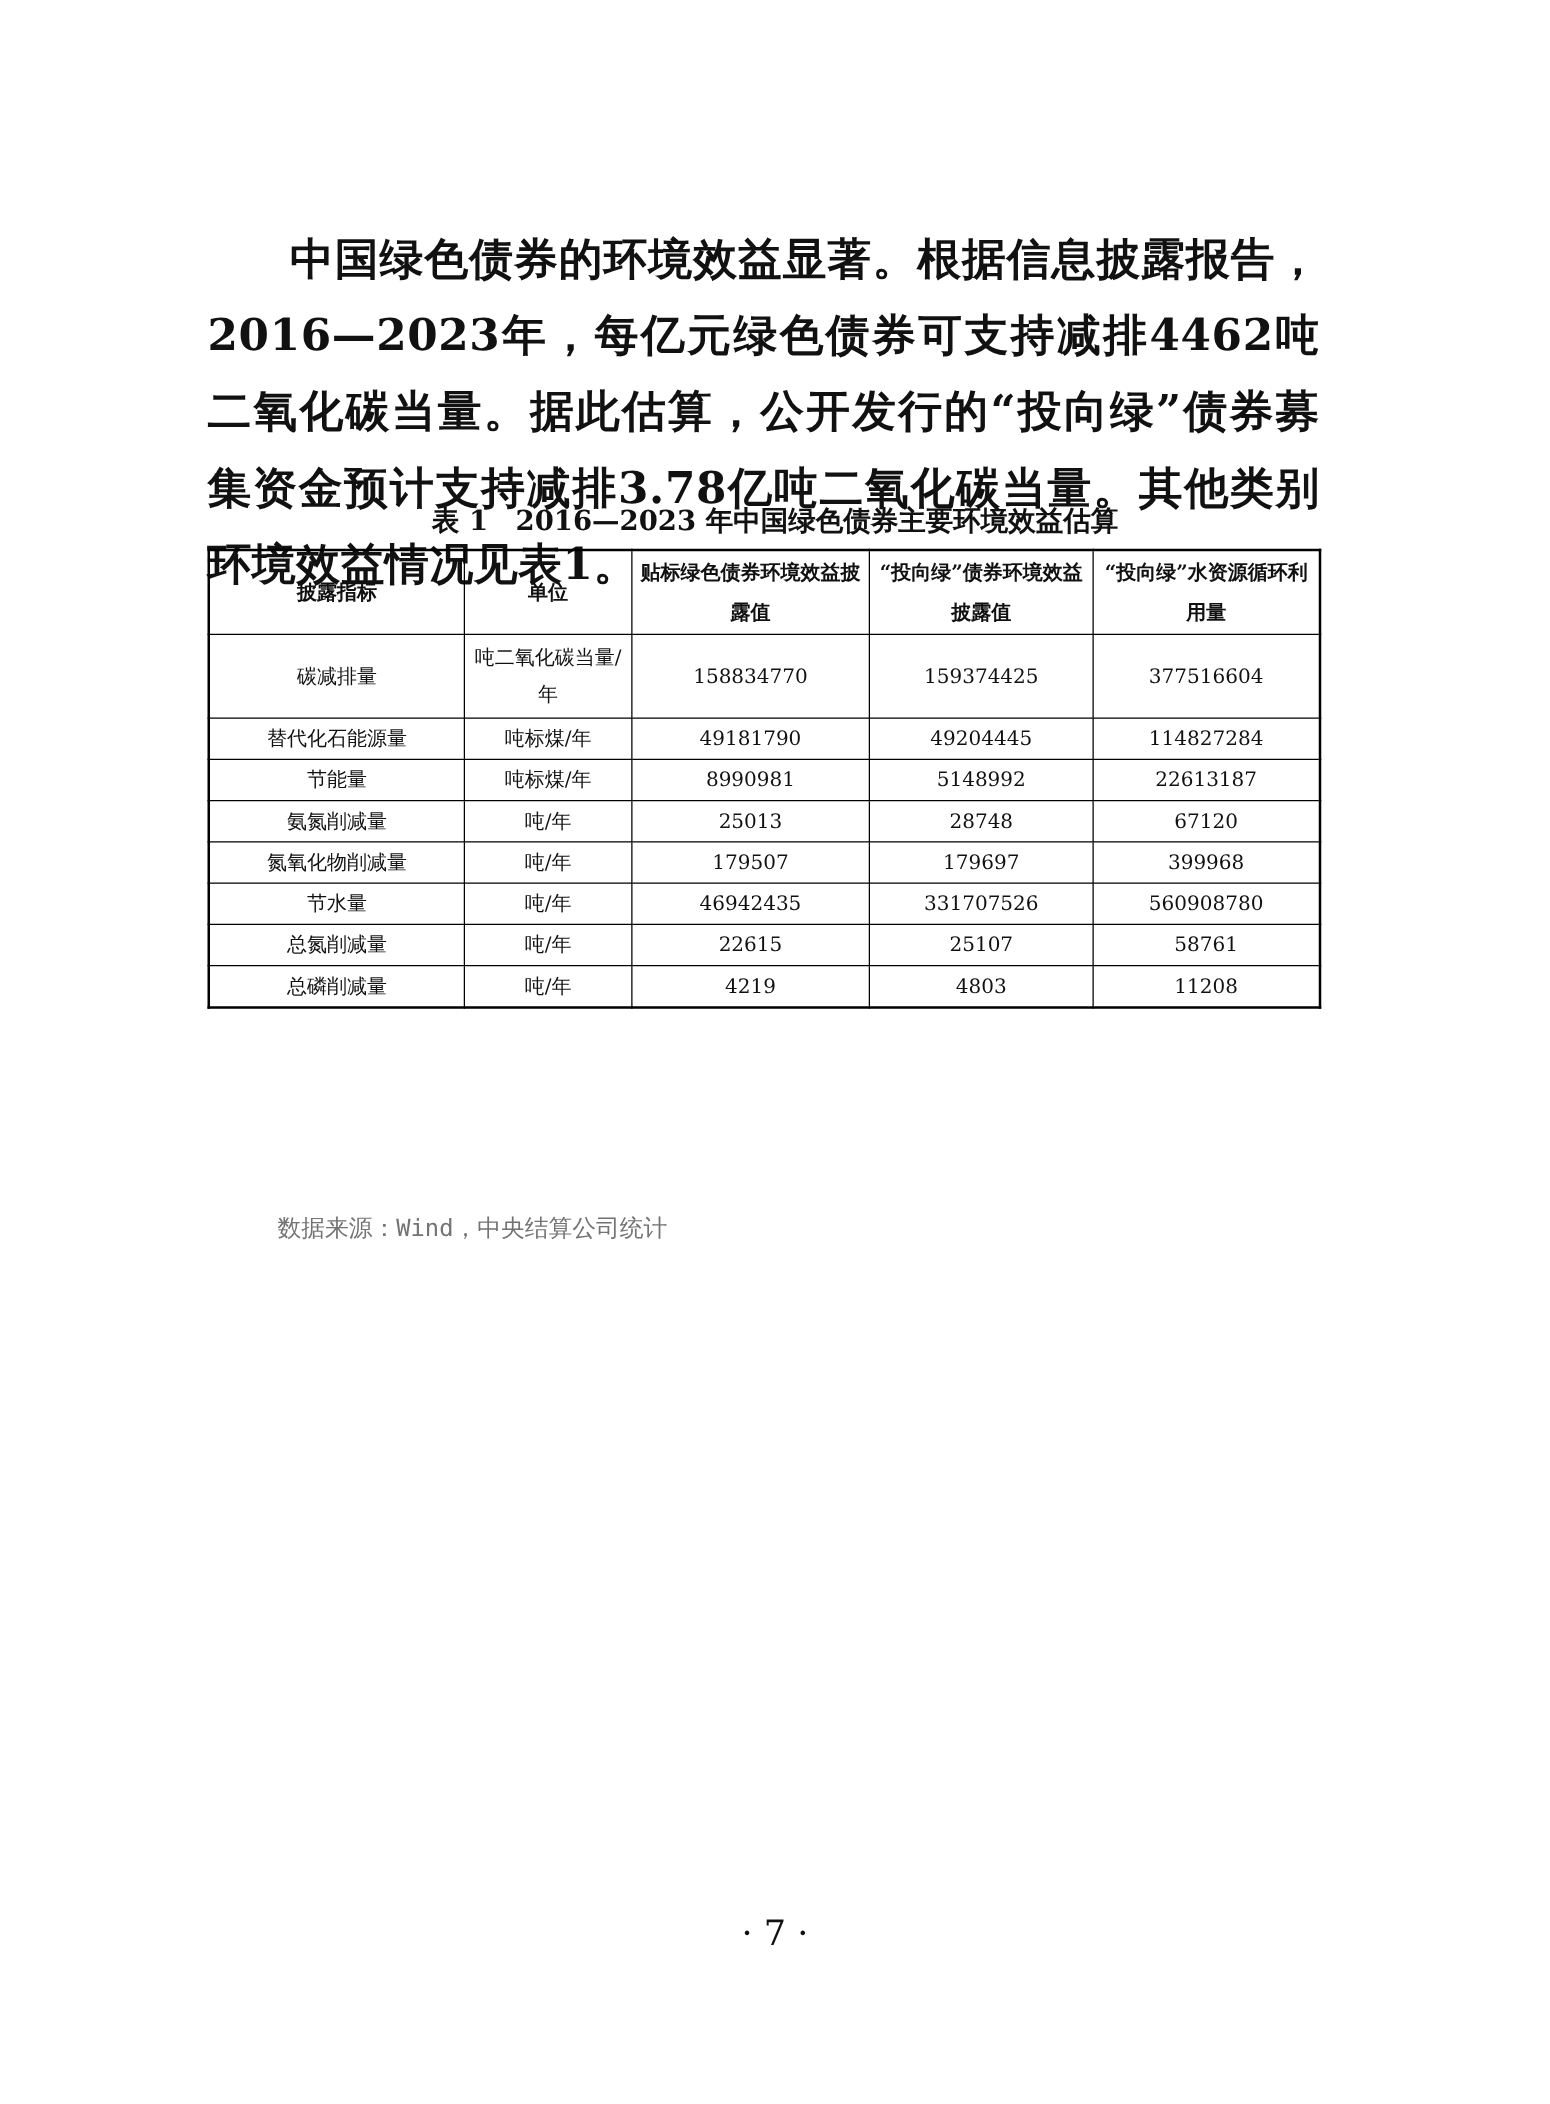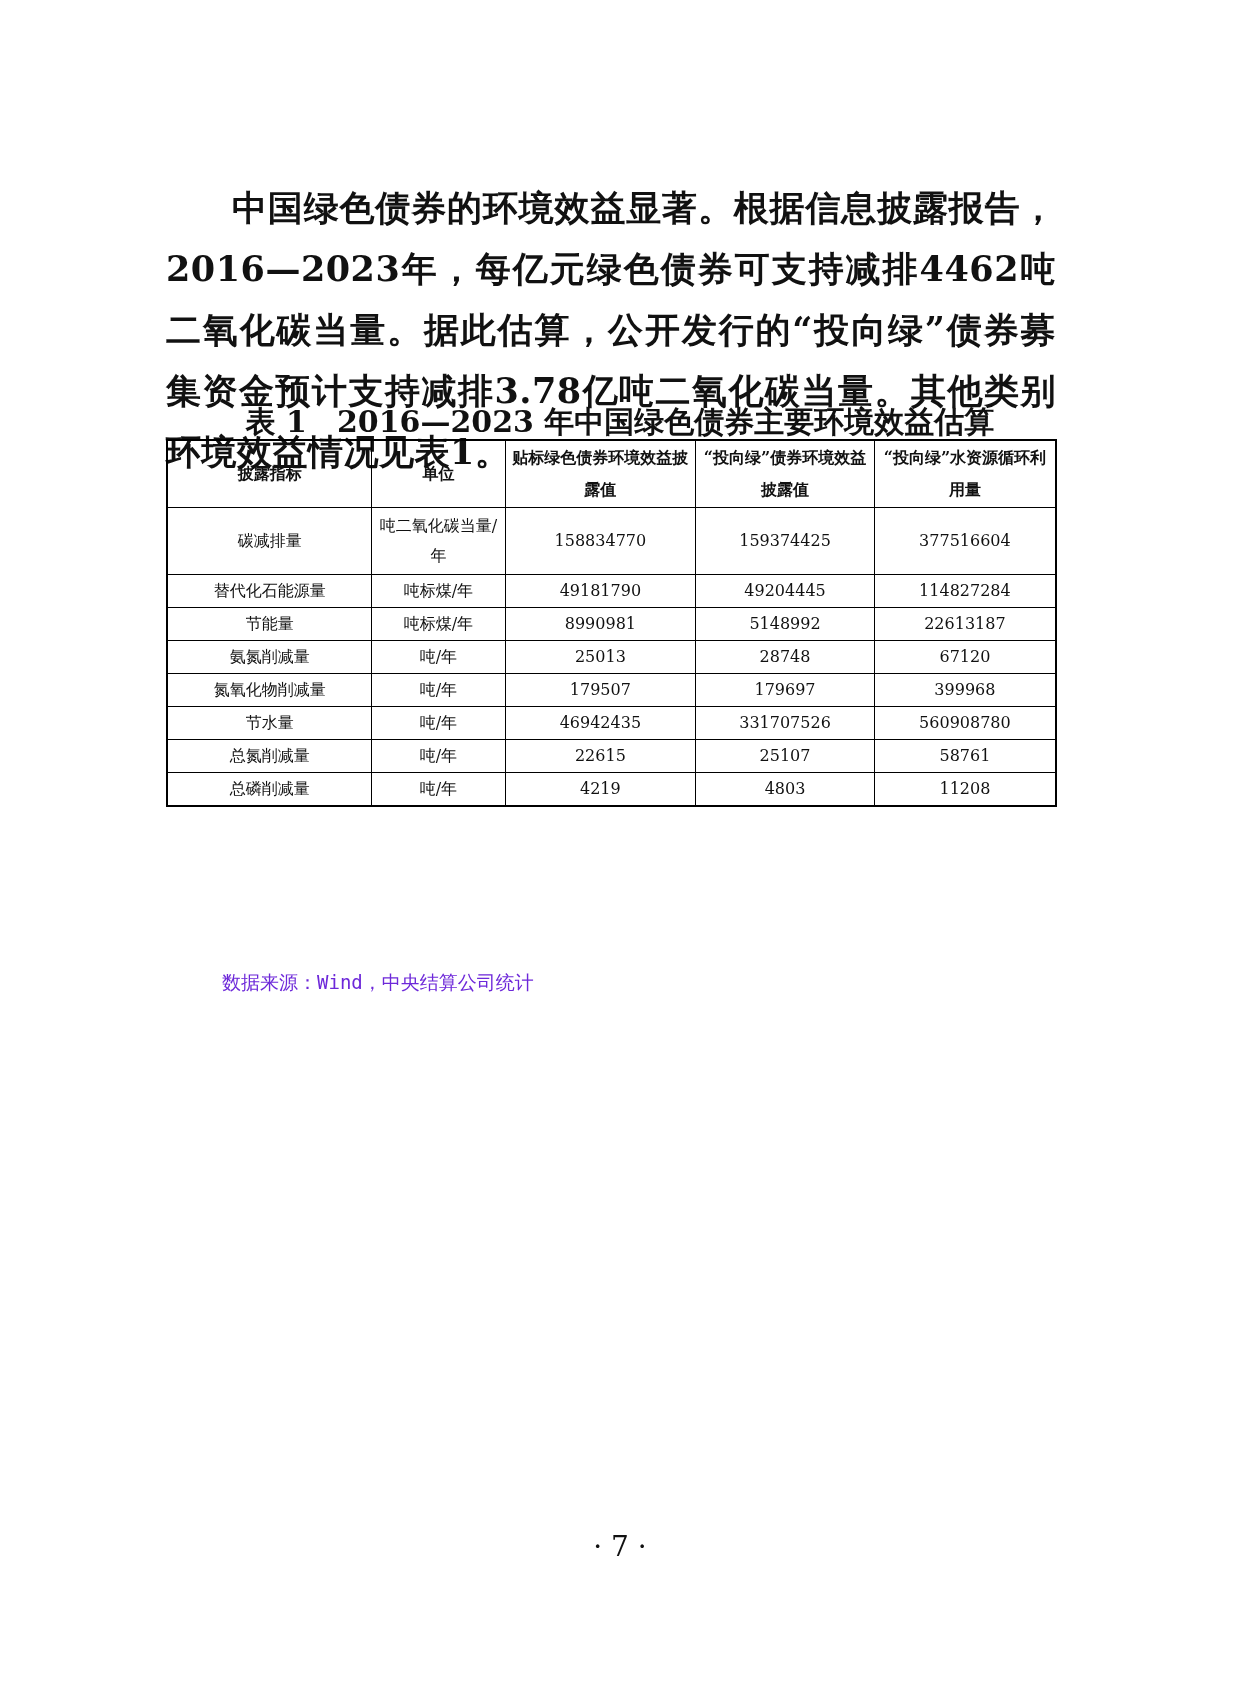--- a/index.html
+++ b/index.html
@@ -1,29 +1,29 @@
 <!DOCTYPE html>
 <html><head>
 <meta charset="utf-8">
 <style>
   html, body { margin:0; padding:0; background:#ffffff; }
   body { width:1240px; height:1683px; position:relative; overflow:hidden;
          font-family:"DejaVu Serif","Liberation Serif",serif; color:#111; }
   .para { position:absolute; left:166px; top:142px; width:890px;
           font-size:35px; line-height:61px; text-align:justify; text-indent:66px; letter-spacing:0.5px;font-weight:bold; }
   .caption { position:absolute; left:0; width:1240px; top:402px; text-align:center;
-             font-size:30px; font-weight:bold; }
+             font-size:22px; font-weight:bold; }
   table { position:absolute; left:166px; top:439px; width:891px; border-collapse:collapse;
           font-size:16px; border:2px solid #000; }
   th, td { border:1.5px solid #000; text-align:center; padding:0 4px; }
   th { font-weight:bold; height:66px; line-height:32px; }
   td { height:32px; line-height:32px; }
   tr.tall td { height:66px; line-height:30px; }
   col.c1 { width:203px; } col.c2 { width:132px; } col.c3 { width:189px; } col.c4 { width:177px; } col.c5 { width:180px; }
-  .source { position:absolute; left:222px; top:970px; font-size:19px; font-family:"DejaVu Sans Mono","Liberation Mono",monospace; color:#6d28d9; }
+  .source { position:absolute; left:222px; top:970px; font-size:19px; font-family:"DejaVu Sans Mono","Liberation Mono",monospace; color:#737373; }
   .pagenum { position:absolute; left:0; width:1240px; top:1530px; text-align:center; font-size:28px; }
 </style>
 </head>
 <body>
 
 <p class="para">中国绿色债券的环境效益显著。根据信息披露报告，2016—2023年，每亿元绿色债券可支持减排4462吨二氧化碳当量。据此估算，公开发行的“投向绿”债券募集资金预计支持减排3.78亿吨二氧化碳当量。其他类别环境效益情况见表1。</p>
 
 <div class="caption">表 1　2016—2023 年中国绿色债券主要环境效益估算</div>
 
 <table>

